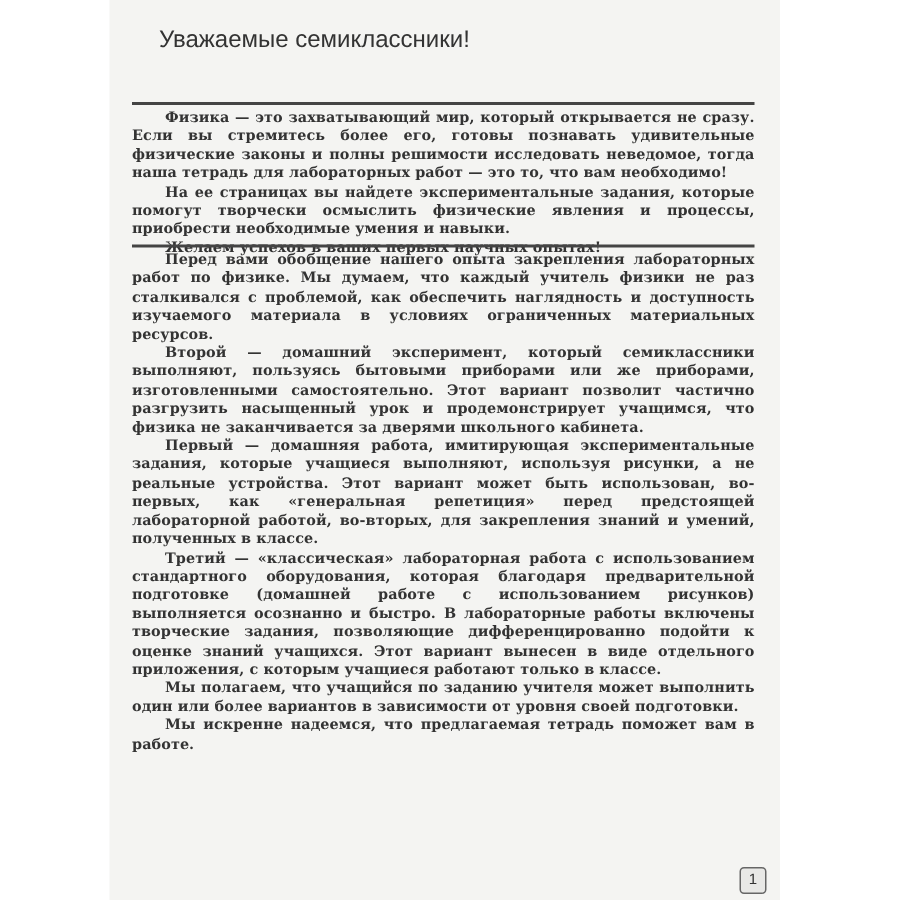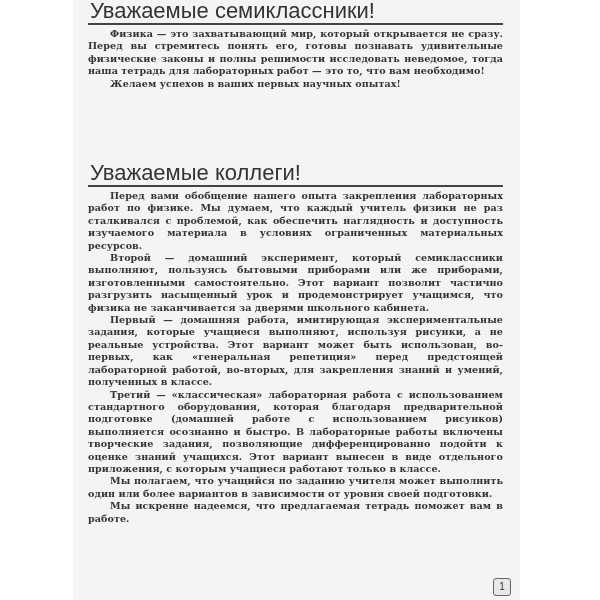--- a/index.html
+++ b/index.html
@@ -8,22 +8,22 @@
       position: absolute; left: 73px; top: 0; width: 447px; height: 600px;
       background: #f4f4f2;
     }
     .content {
       position: absolute; left: 15px; top: 0; width: 415px;
       font-family: "DejaVu Serif", "Liberation Serif", serif;
       color: #2a2a2a;
     }
     h2 {
       font-family: "Liberation Sans", "DejaVu Sans", sans-serif;
-      font-weight: normal; font-size: 22px; color: #333;
-      margin: 0; padding: 0 0 0 2px; height: 22px; line-height: 22px;
+      font-weight: normal; font-size: 16px; color: #333;
+      margin: 16px; padding: 0 0 0 2px; height: 36px; line-height: 22px;
     }
     .rule { height: 0; border-top: 2px solid #444; margin: 1px 0 3px 0; }
     p {
       margin: 0; font-size: 9.6px; line-height: 12.4px;
       text-align: justify; text-indent: 22px; font-weight: bold; color: #333;
       letter-spacing: 0.05px;
     }
     p.italic { font-weight: bold; }
     .sec1 { position: absolute; top: 0; left: 0; width: 415px; }
     .sec2 { position: absolute; top: 162px; left: 0; width: 415px; }
@@ -36,26 +36,26 @@
   </style>
 </head>
 <body>
 
 <div class="page">
   <div class="content">
 
     <div class="sec1">
       <h2>Уважаемые семиклассники!</h2>
       <div class="rule"></div>
-      <p>Физика — это захватывающий мир, который открывается не сразу. Перед вы стремитесь понять его, готовы познавать удивительные физические законы и полны решимости исследовать неведомое, тогда наша тетрадь для лабораторных работ — это то, что вам необходимо!</p>
+      <p>Физика — это захватывающий мир, который открывается не сразу. Если вы стремитесь более его, готовы познавать удивительные физические законы и полны решимости исследовать неведомое, тогда наша тетрадь для лабораторных работ — это то, что вам необходимо!</p>
+      <p>На ее страницах вы найдете экспериментальные задания, которые помогут творчески осмыслить физические явления и процессы, приобрести необходимые умения и навыки.</p>
       <p>Желаем успехов в ваших первых научных опытах!</p>
     </div>
 
     <div class="sec2">
-      <h2>Уважаемые коллеги!</h2>
       <div class="rule"></div>
       <p>Перед вами обобщение нашего опыта закрепления лабораторных работ по физике. Мы думаем, что каждый учитель физики не раз сталкивался с проблемой, как обеспечить наглядность и доступность изучаемого материала в условиях ограниченных материальных ресурсов.</p>
       <p>Второй — домашний эксперимент, который семиклассники выполняют, пользуясь бытовыми приборами или же приборами, изготовленными самостоятельно. Этот вариант позволит частично разгрузить насыщенный урок и продемонстрирует учащимся, что физика не заканчивается за дверями школьного кабинета.</p>
       <p>Первый — домашняя работа, имитирующая экспериментальные задания, которые учащиеся выполняют, используя рисунки, а не реальные устройства. Этот вариант может быть использован, во-первых, как «генеральная репетиция» перед предстоящей лабораторной работой, во-вторых, для закрепления знаний и умений, полученных в классе.</p>
       <p>Третий — «классическая» лабораторная работа с использованием стандартного оборудования, которая благодаря предварительной подготовке (домашней работе с использованием рисунков) выполняется осознанно и быстро. В лабораторные работы включены творческие задания, позволяющие дифференцированно подойти к оценке знаний учащихся. Этот вариант вынесен в виде отдельного приложения, с которым учащиеся работают только в классе.</p>
       <p class="italic">Мы полагаем, что учащийся по заданию учителя может выполнить один или более вариантов в зависимости от уровня своей подготовки.</p>
       <p>Мы искренне надеемся, что предлагаемая тетрадь поможет вам в работе.</p>
 
     </div>
 

